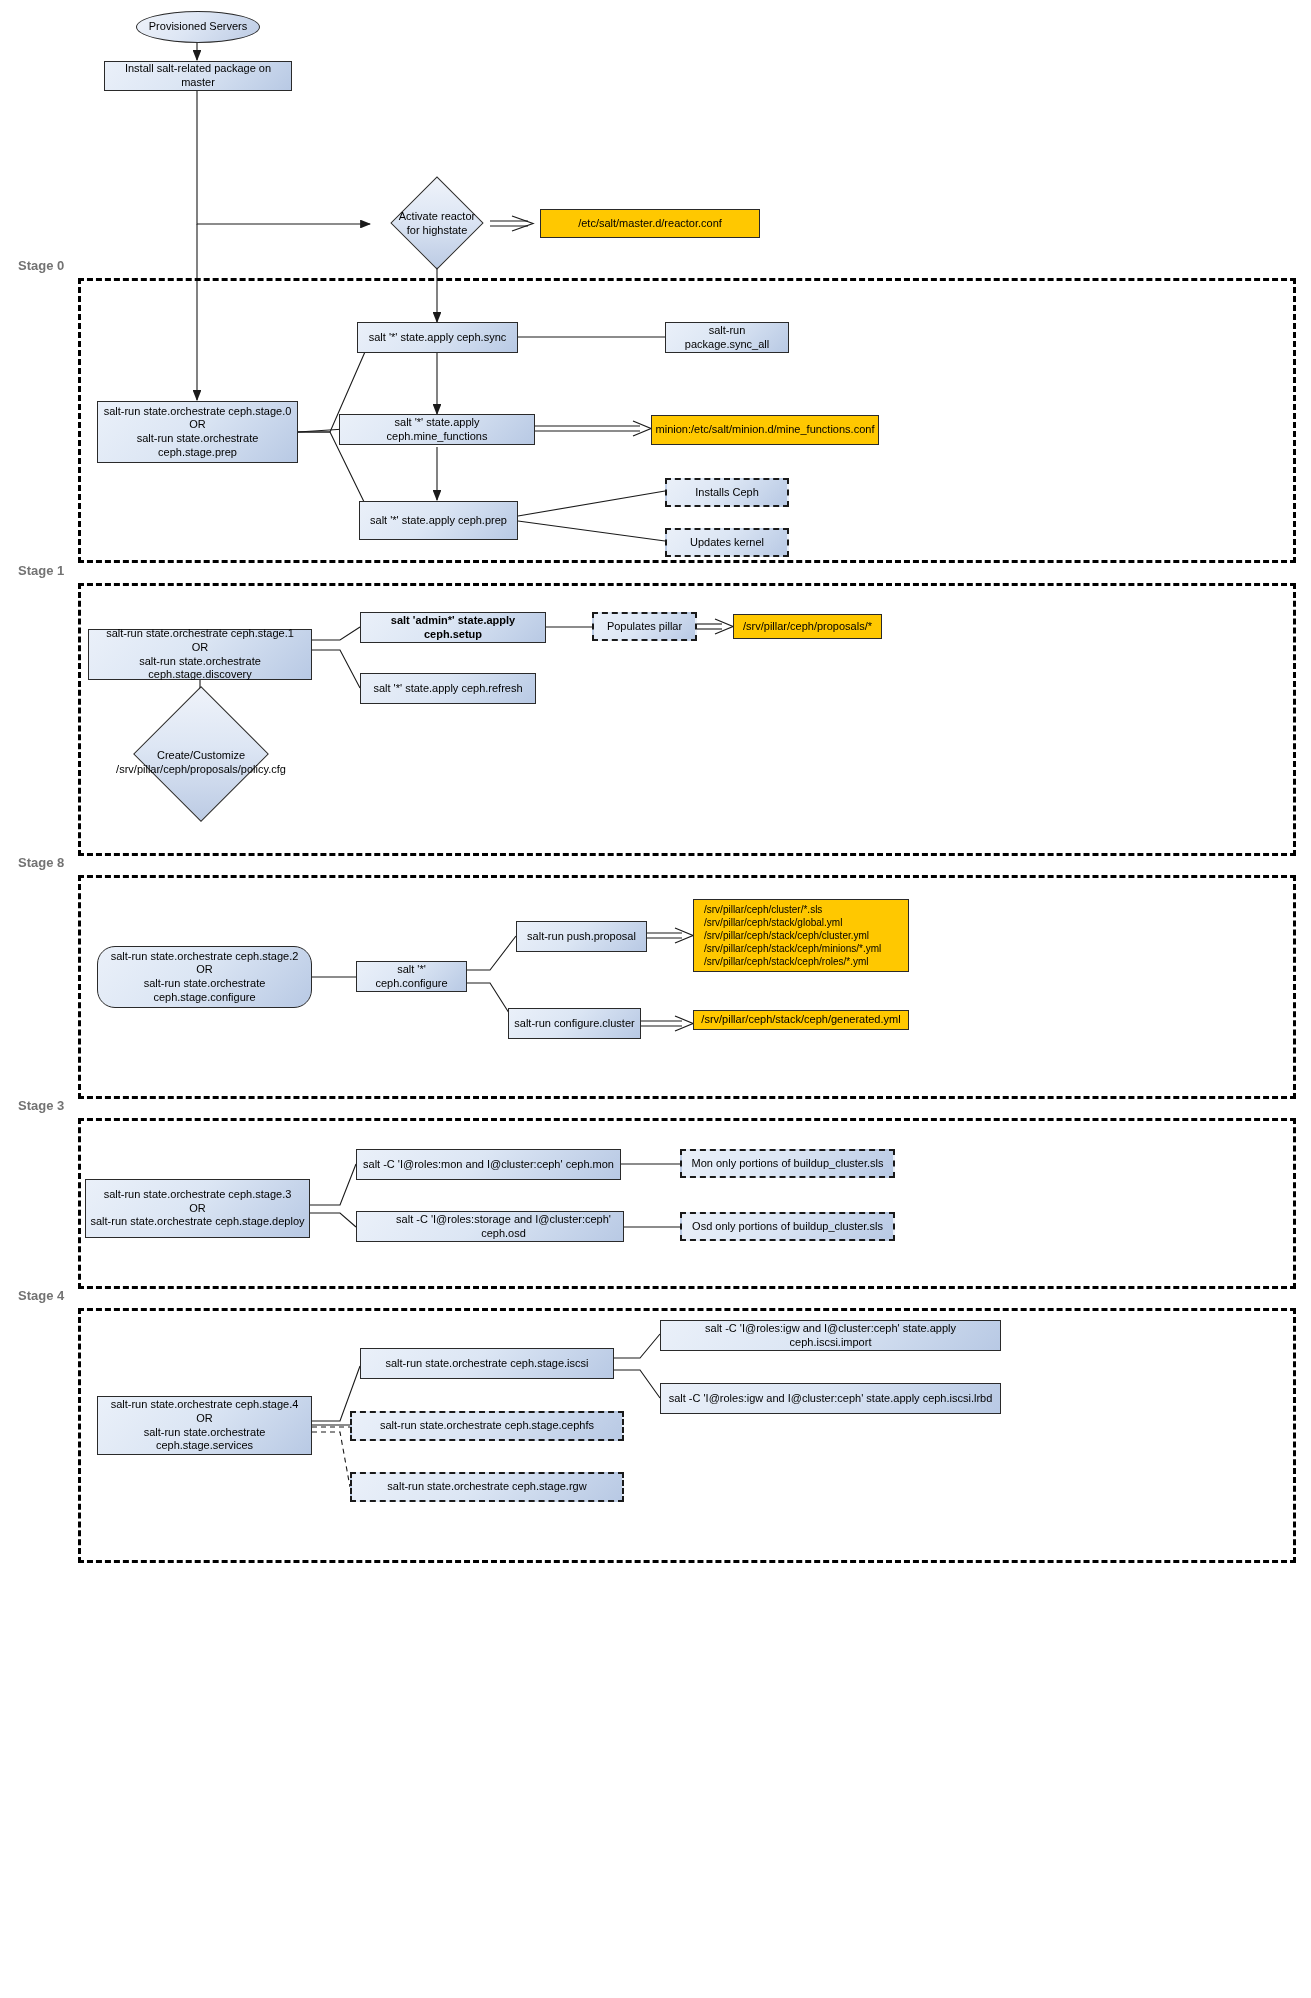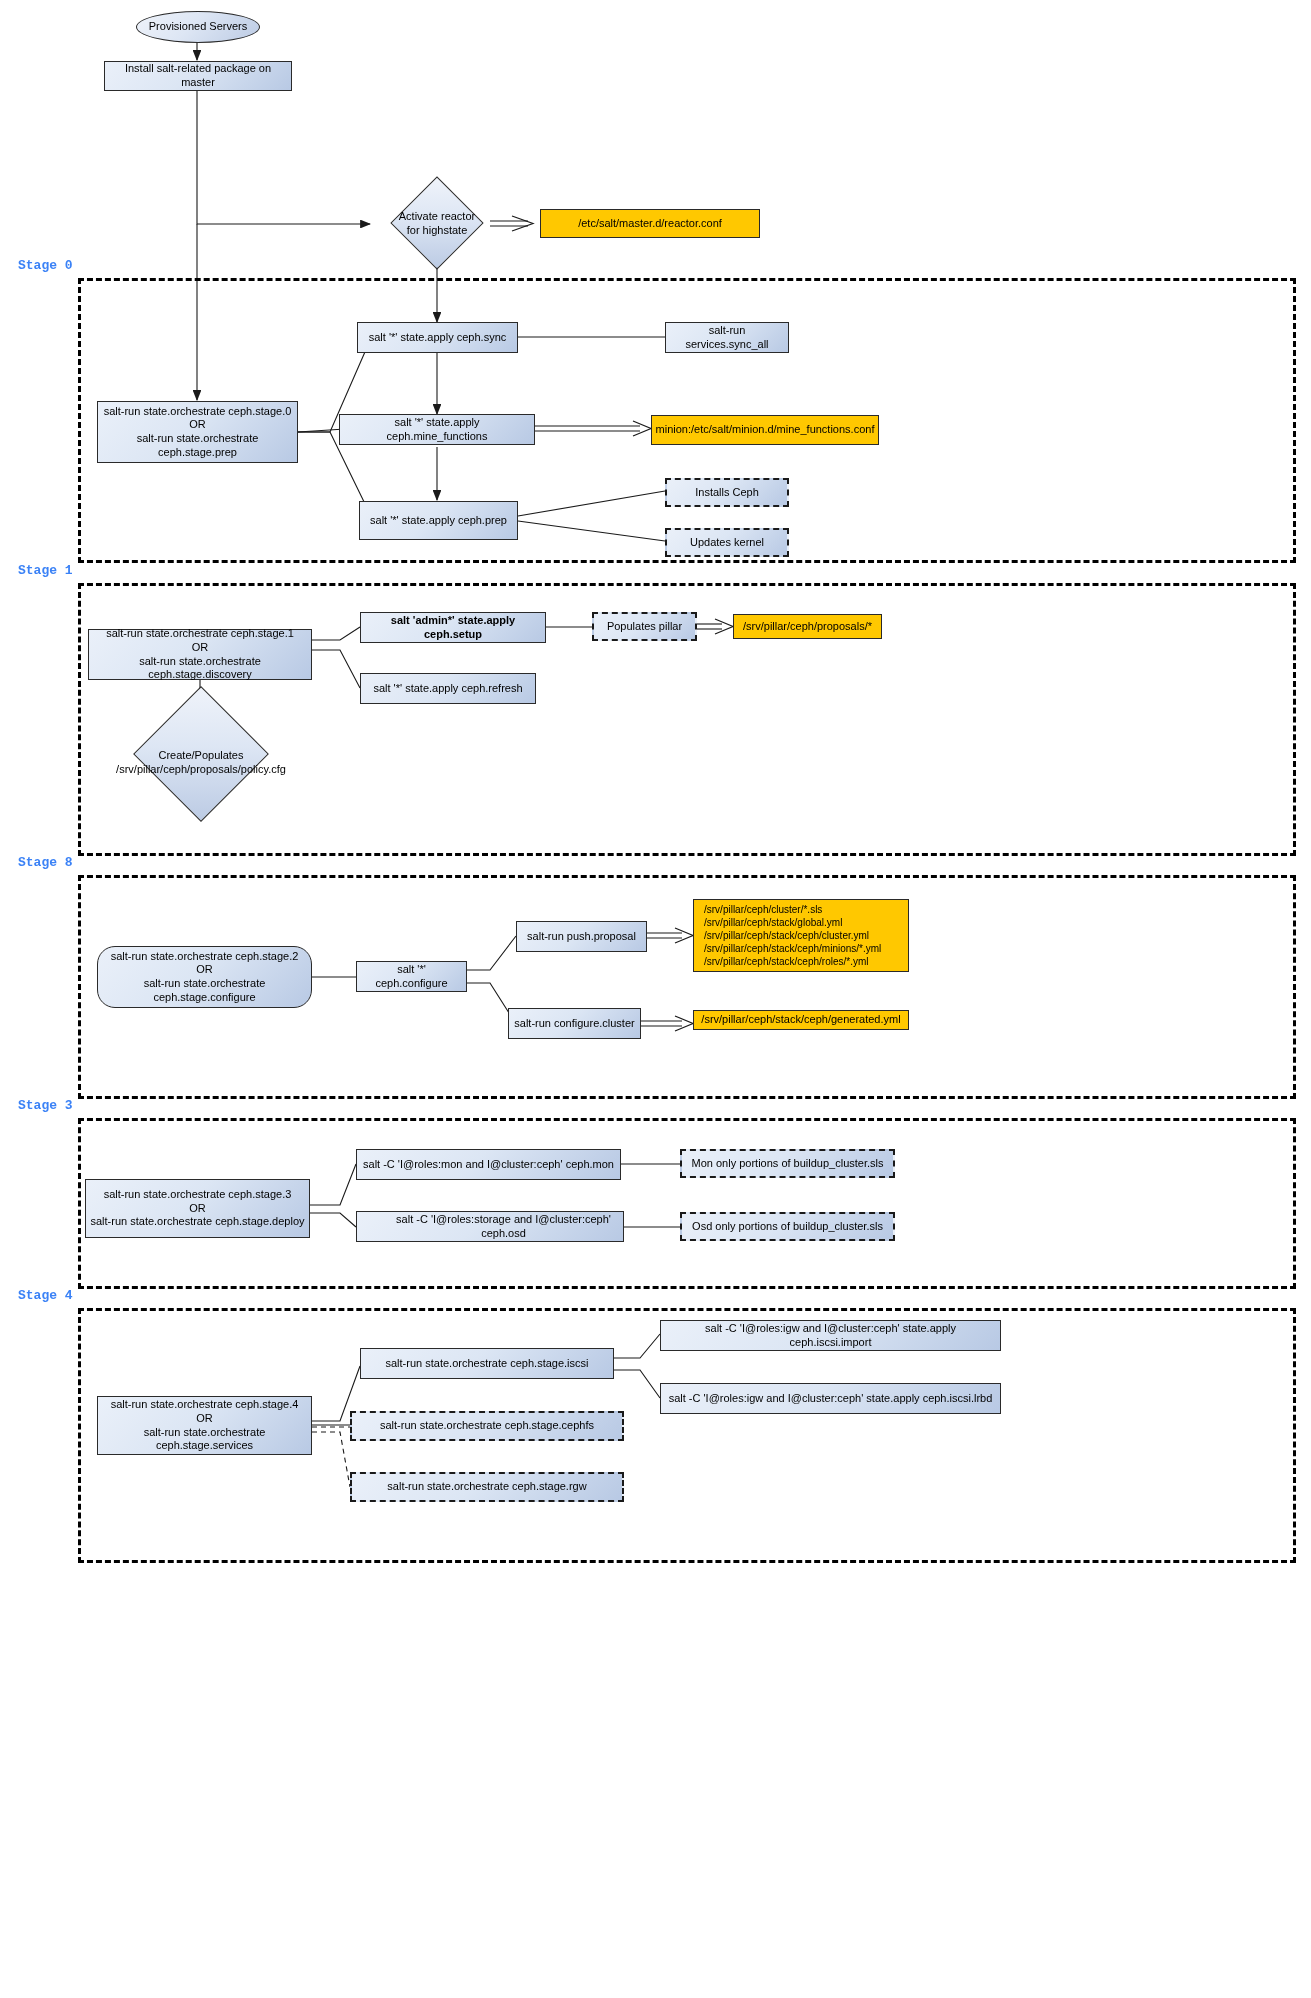--- a/index.html
+++ b/index.html
@@ -29,22 +29,22 @@
   
   .diamond{z-index:4;position:absolute;}
   .diamond .shape{position:absolute;left:0;top:0;width:100%;height:100%;
        background:linear-gradient(135deg,#EFF3FA 0%,#DDE6F4 45%,#BCCBE4 100%);
        border:1px solid #2A2A2A;box-sizing:border-box;
        transform:rotate(45deg);}
   .diamond .dlabel{position:absolute;left:0;top:0;width:100%;height:100%;
        display:flex;align-items:center;justify-content:center;text-align:center;
        font-size:11px;line-height:1.3;z-index:2;}
 
-  .stage-label{position:absolute;font-size:13px;font-weight:bold;color:#3b82f6;z-index:6;
-       font-family:Liberation Mono, monospace;}
+  .stage-label{position:absolute;font-size:13px;font-weight:bold;color:#737373;z-index:6;
+       font-family:Liberation Sans, sans-serif;}
 
   .stage-frame{position:absolute;border:3px dashed #000;box-sizing:border-box;z-index:1;}
 
   .ml{white-space:pre-line;}
 </style>
 </head>
 <body>
 
 <div id="canvas">
 
@@ -151,21 +151,21 @@
   </div>
 
   <div class="node gold" style="left:540px;top:209px;width:220px;height:29px;">/etc/salt/master.d/reactor.conf</div>
 
   <div class="node box ml" style="left:97px;top:401px;width:201px;height:62px;">salt-run state.orchestrate ceph.stage.0
 OR
 salt-run state.orchestrate ceph.stage.prep</div>
 
   <div class="node box" style="left:357px;top:322px;width:161px;height:31px;">salt '*' state.apply ceph.sync</div>
 
-  <div class="node box" style="left:665px;top:322px;width:124px;height:31px;">salt-run services.sync_all</div>
+  <div class="node box" style="left:665px;top:322px;width:124px;height:31px;">salt-run package.sync_all</div>
 
   <div class="node box" style="left:339px;top:414px;width:196px;height:31px;">salt '*' state.apply ceph.mine_functions</div>
 
   <div class="node gold" style="left:651px;top:415px;width:228px;height:30px;">minion:/etc/salt/minion.d/mine_functions.conf</div>
 
   <div class="node box" style="left:359px;top:501px;width:159px;height:39px;">salt '*' state.apply ceph.prep</div>
 
   <div class="node boxd" style="left:665px;top:478px;width:124px;height:29px;">Installs Ceph</div>
 
   <div class="node boxd" style="left:665px;top:528px;width:124px;height:29px;">Updates kernel</div>
@@ -177,21 +177,21 @@
   <div class="node box" style="left:360px;top:612px;width:186px;height:31px;font-weight:bold;">salt 'admin*' state.apply ceph.setup</div>
 
   <div class="node boxd" style="left:592px;top:612px;width:105px;height:29px;">Populates pillar</div>
 
   <div class="node gold" style="left:733px;top:614px;width:149px;height:25px;">/srv/pillar/ceph/proposals/*</div>
 
   <div class="node box" style="left:360px;top:673px;width:176px;height:31px;">salt '*' state.apply ceph.refresh</div>
 
   <div class="diamond" style="left:95px;top:716px;width:212px;height:116px;">
     <div class="shape" style="left:58px;top:-10px;width:96px;height:96px;transform-origin:center;"></div>
-    <div class="dlabel ml" style="top:-12px;">Create/Populates
+    <div class="dlabel ml" style="top:-12px;">Create/Customize
 /srv/pillar/ceph/proposals/policy.cfg</div>
   </div>
 
   <div class="node box ml" style="left:97px;top:946px;width:215px;height:62px;border-radius:18px;">salt-run state.orchestrate ceph.stage.2
 OR
 salt-run state.orchestrate ceph.stage.configure</div>
 
   <div class="node box" style="left:356px;top:961px;width:111px;height:31px;">salt '*' ceph.configure</div>
 
   <div class="node box" style="left:516px;top:921px;width:131px;height:31px;">salt-run push.proposal</div>

